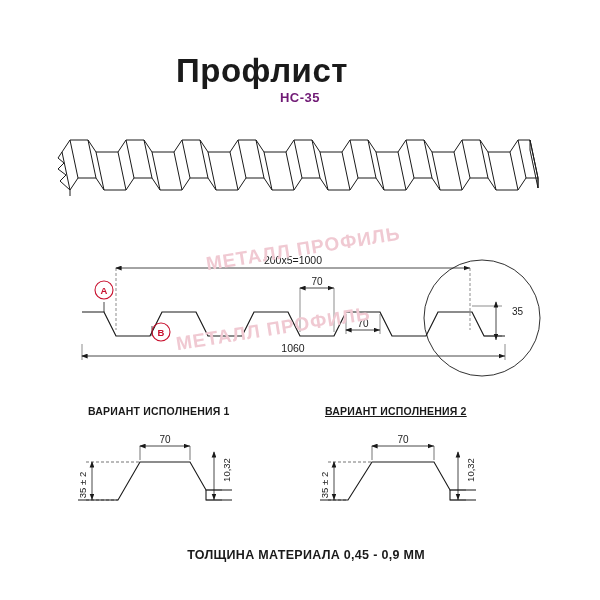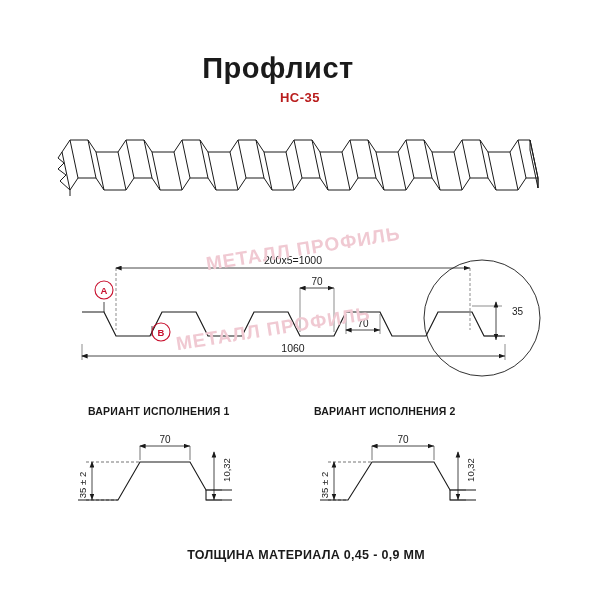--- a/index.html
+++ b/index.html
@@ -20,45 +20,44 @@
     inset: 0;
     width: 600px;
     height: 600px;
   }
   .title {
     position: absolute;
     top: 52px;
     left: 0;
     width: 524px;
     text-align: center;
-    font-size: 29px;
+    font-size: 33px;
     font-weight: bold;
     letter-spacing: 0.5px;
-    margin-left: 16px;
   }
   .subtitle {
     position: absolute;
     top: 90px;
     left: 0;
     width: 600px;
     text-align: center;
     font-size: 13px;
     font-weight: bold;
-    color: #b91c1c;
+    color: #701a75;
     letter-spacing: 0.5px;
   }
   .variant-label {
     position: absolute;
     font-size: 10.5px;
     font-weight: bold;
     letter-spacing: 0.2px;
     line-height: 14px;
   }
   .v1 { top: 404px; left: 68px; padding-left: 20px; }
-  .v2 { top: 404px; left: 314px; }
+  .v2 { top: 404px; left: 325px; text-decoration: underline; }
   .footer {
     position: absolute;
     top: 548px;
     left: 6px;
     width: 600px;
     text-align: center;
     font-size: 12.5px;
     font-weight: bold;
     letter-spacing: 0.3px;
   }

